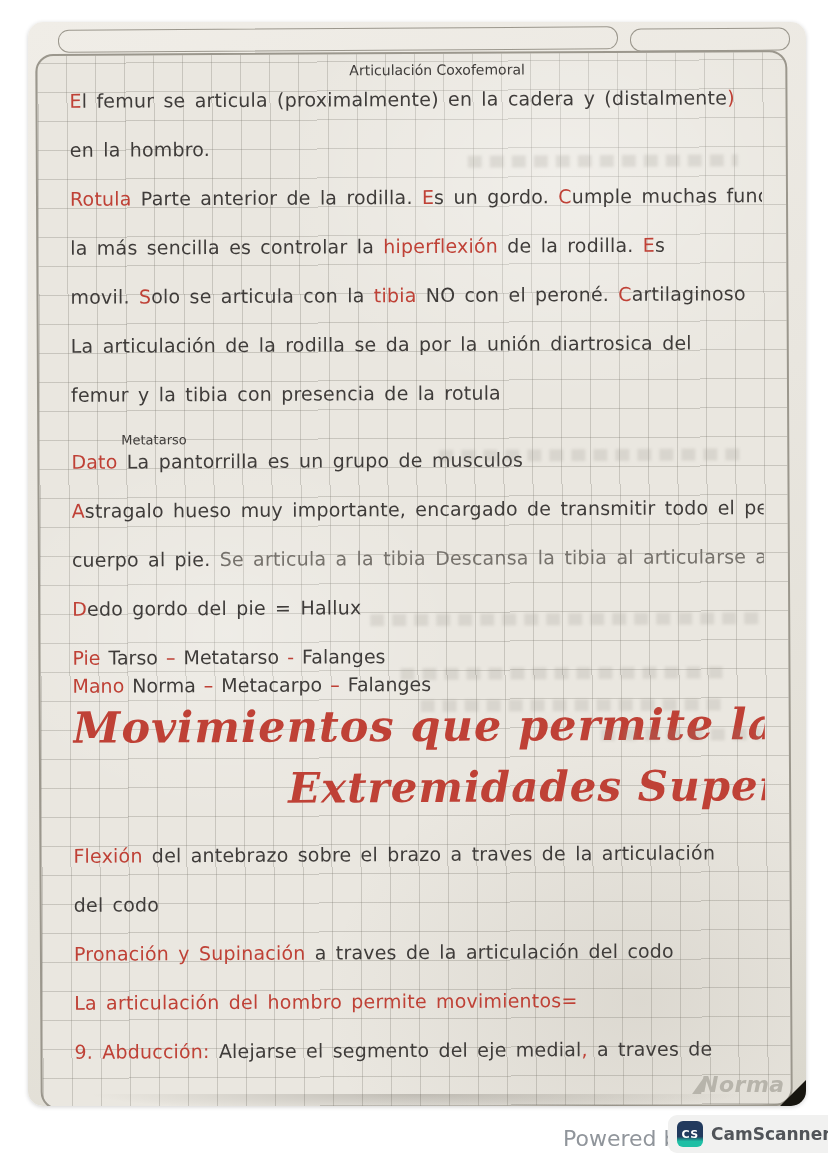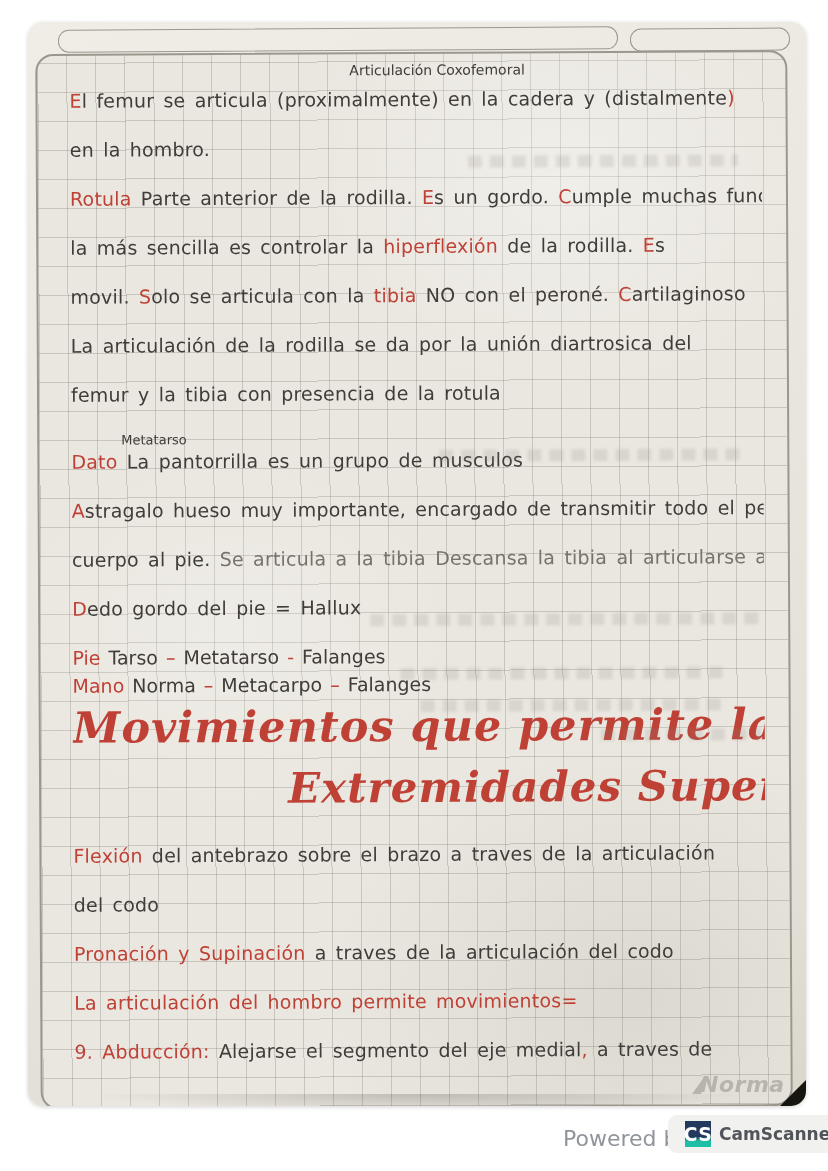--- a/index.html
+++ b/index.html
@@ -89,24 +89,24 @@
   
   .footer{position:absolute;left:0;top:1112px;width:828px;height:52px;}
   .powered{
     position:absolute;left:563px;top:14px;font-size:22px;color:#90959b;
   }
   .cs-pill{
     position:absolute;left:668px;top:3px;height:38px;padding:0 14px 0 9px;
     background:#f1f1f0;border-radius:9px;display:flex;align-items:center;gap:8px;
   }
   .cs-logo{
-    width:26px;height:26px;border-radius:0;
+    width:26px;height:26px;border-radius:6px;
     background:linear-gradient(to top,#1fbfa5 0 22%,#223a5e 40% 100%);
-    color:#ffffff;font-size:19px;font-weight:bold;letter-spacing:.5px;
-    display:flex;align-items:center;justify-content:center;margin-left:8px;
+    color:#ffffff;font-size:11px;font-weight:bold;letter-spacing:.5px;
+    display:flex;align-items:center;justify-content:center;
   }
   .cs-name{font-size:17px;font-weight:600;color:#515459;}
 </style>
 </head>
 <body>
 
 <div class="photo">
   <div class="header-box wide"></div>
   <div class="header-box narrow"></div>
 

